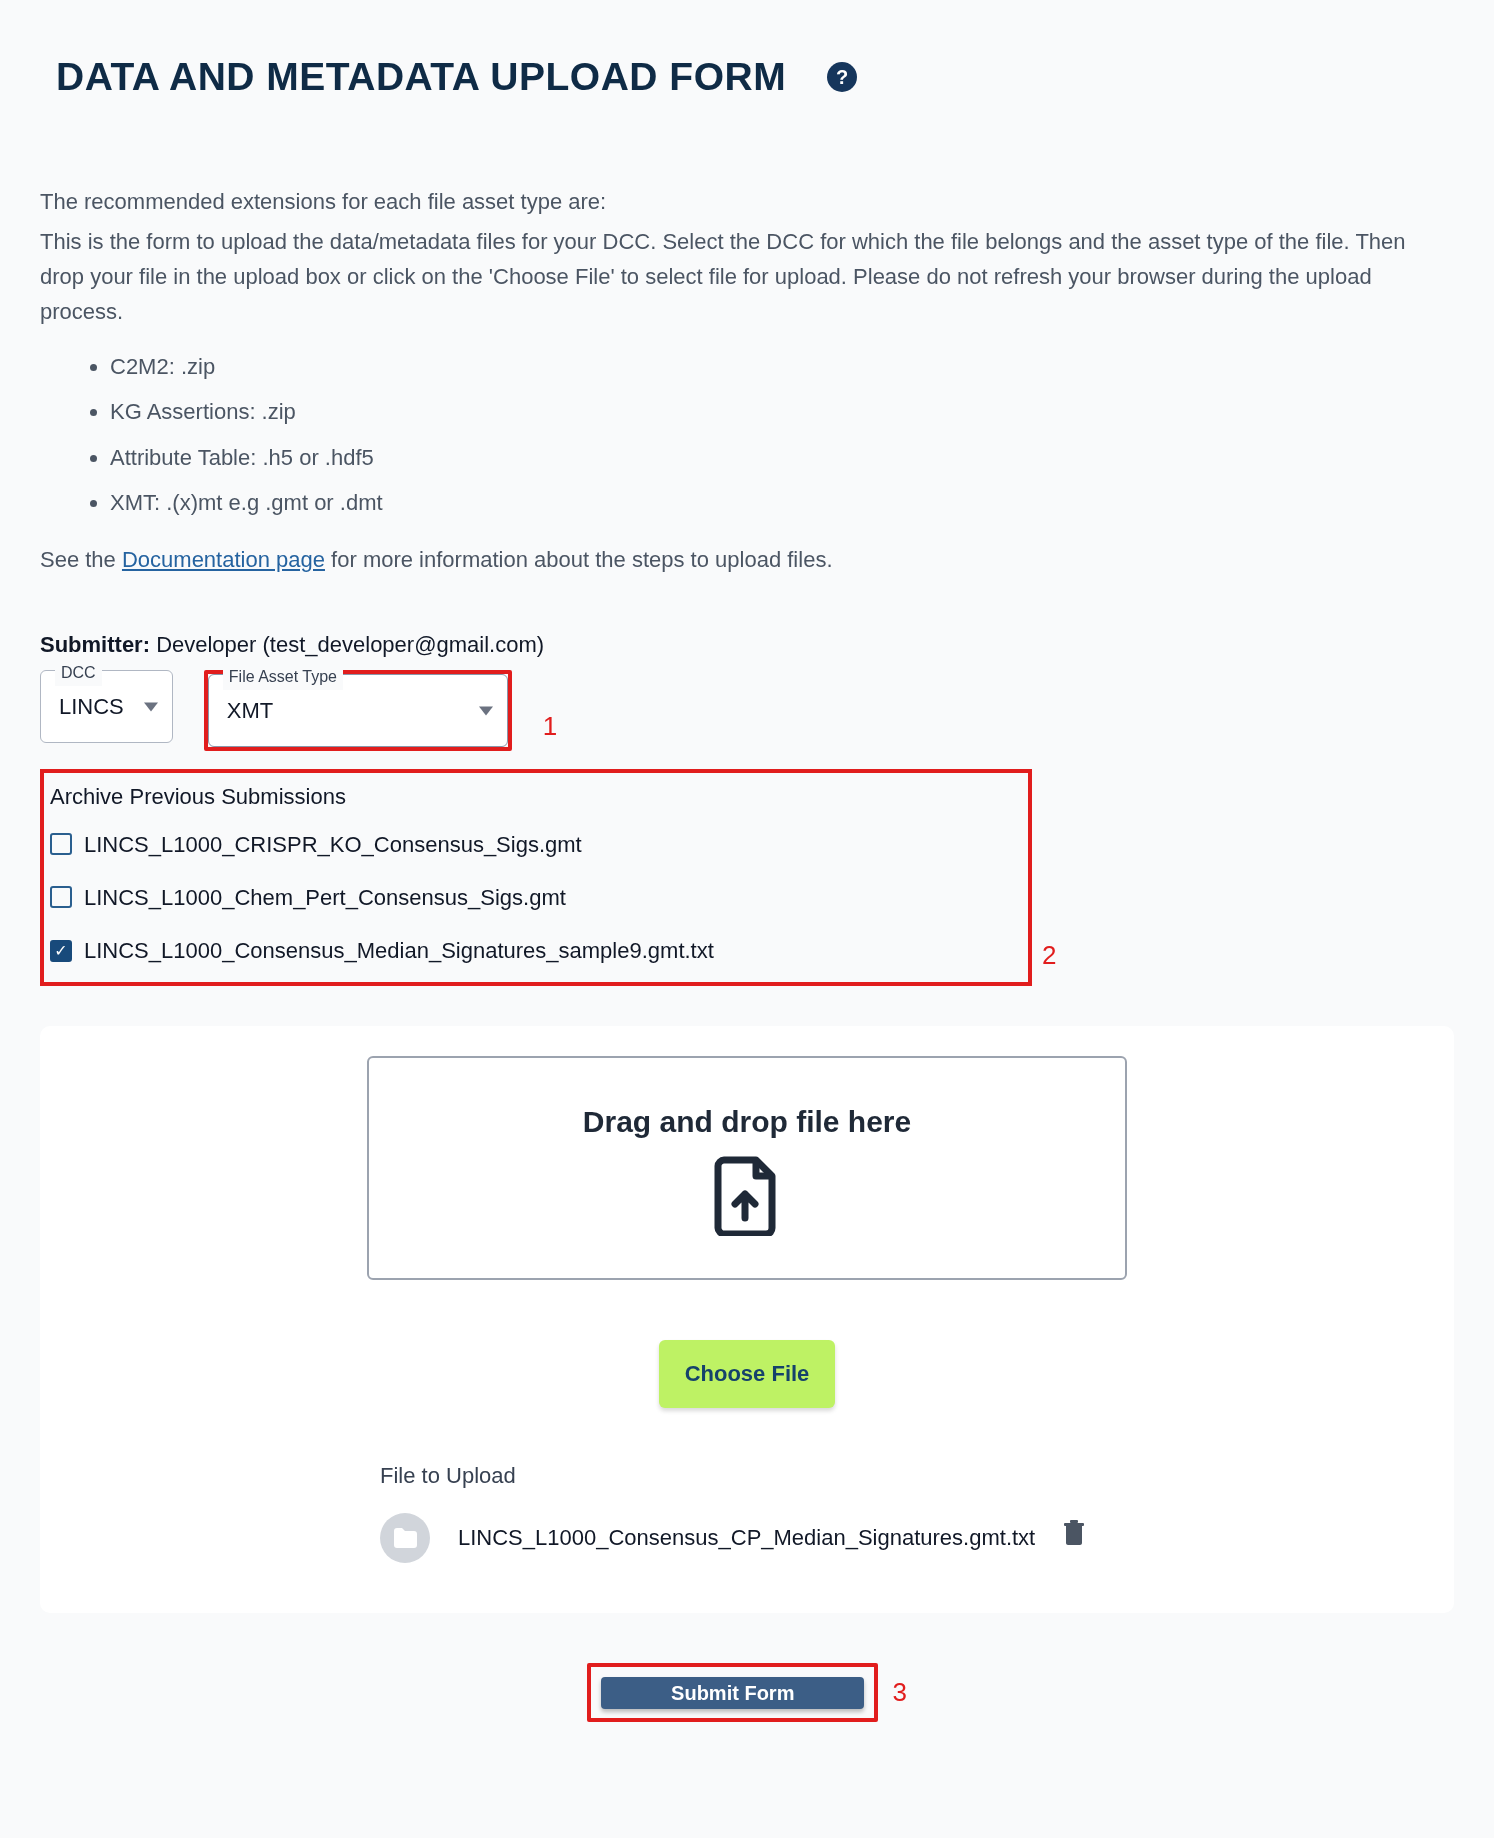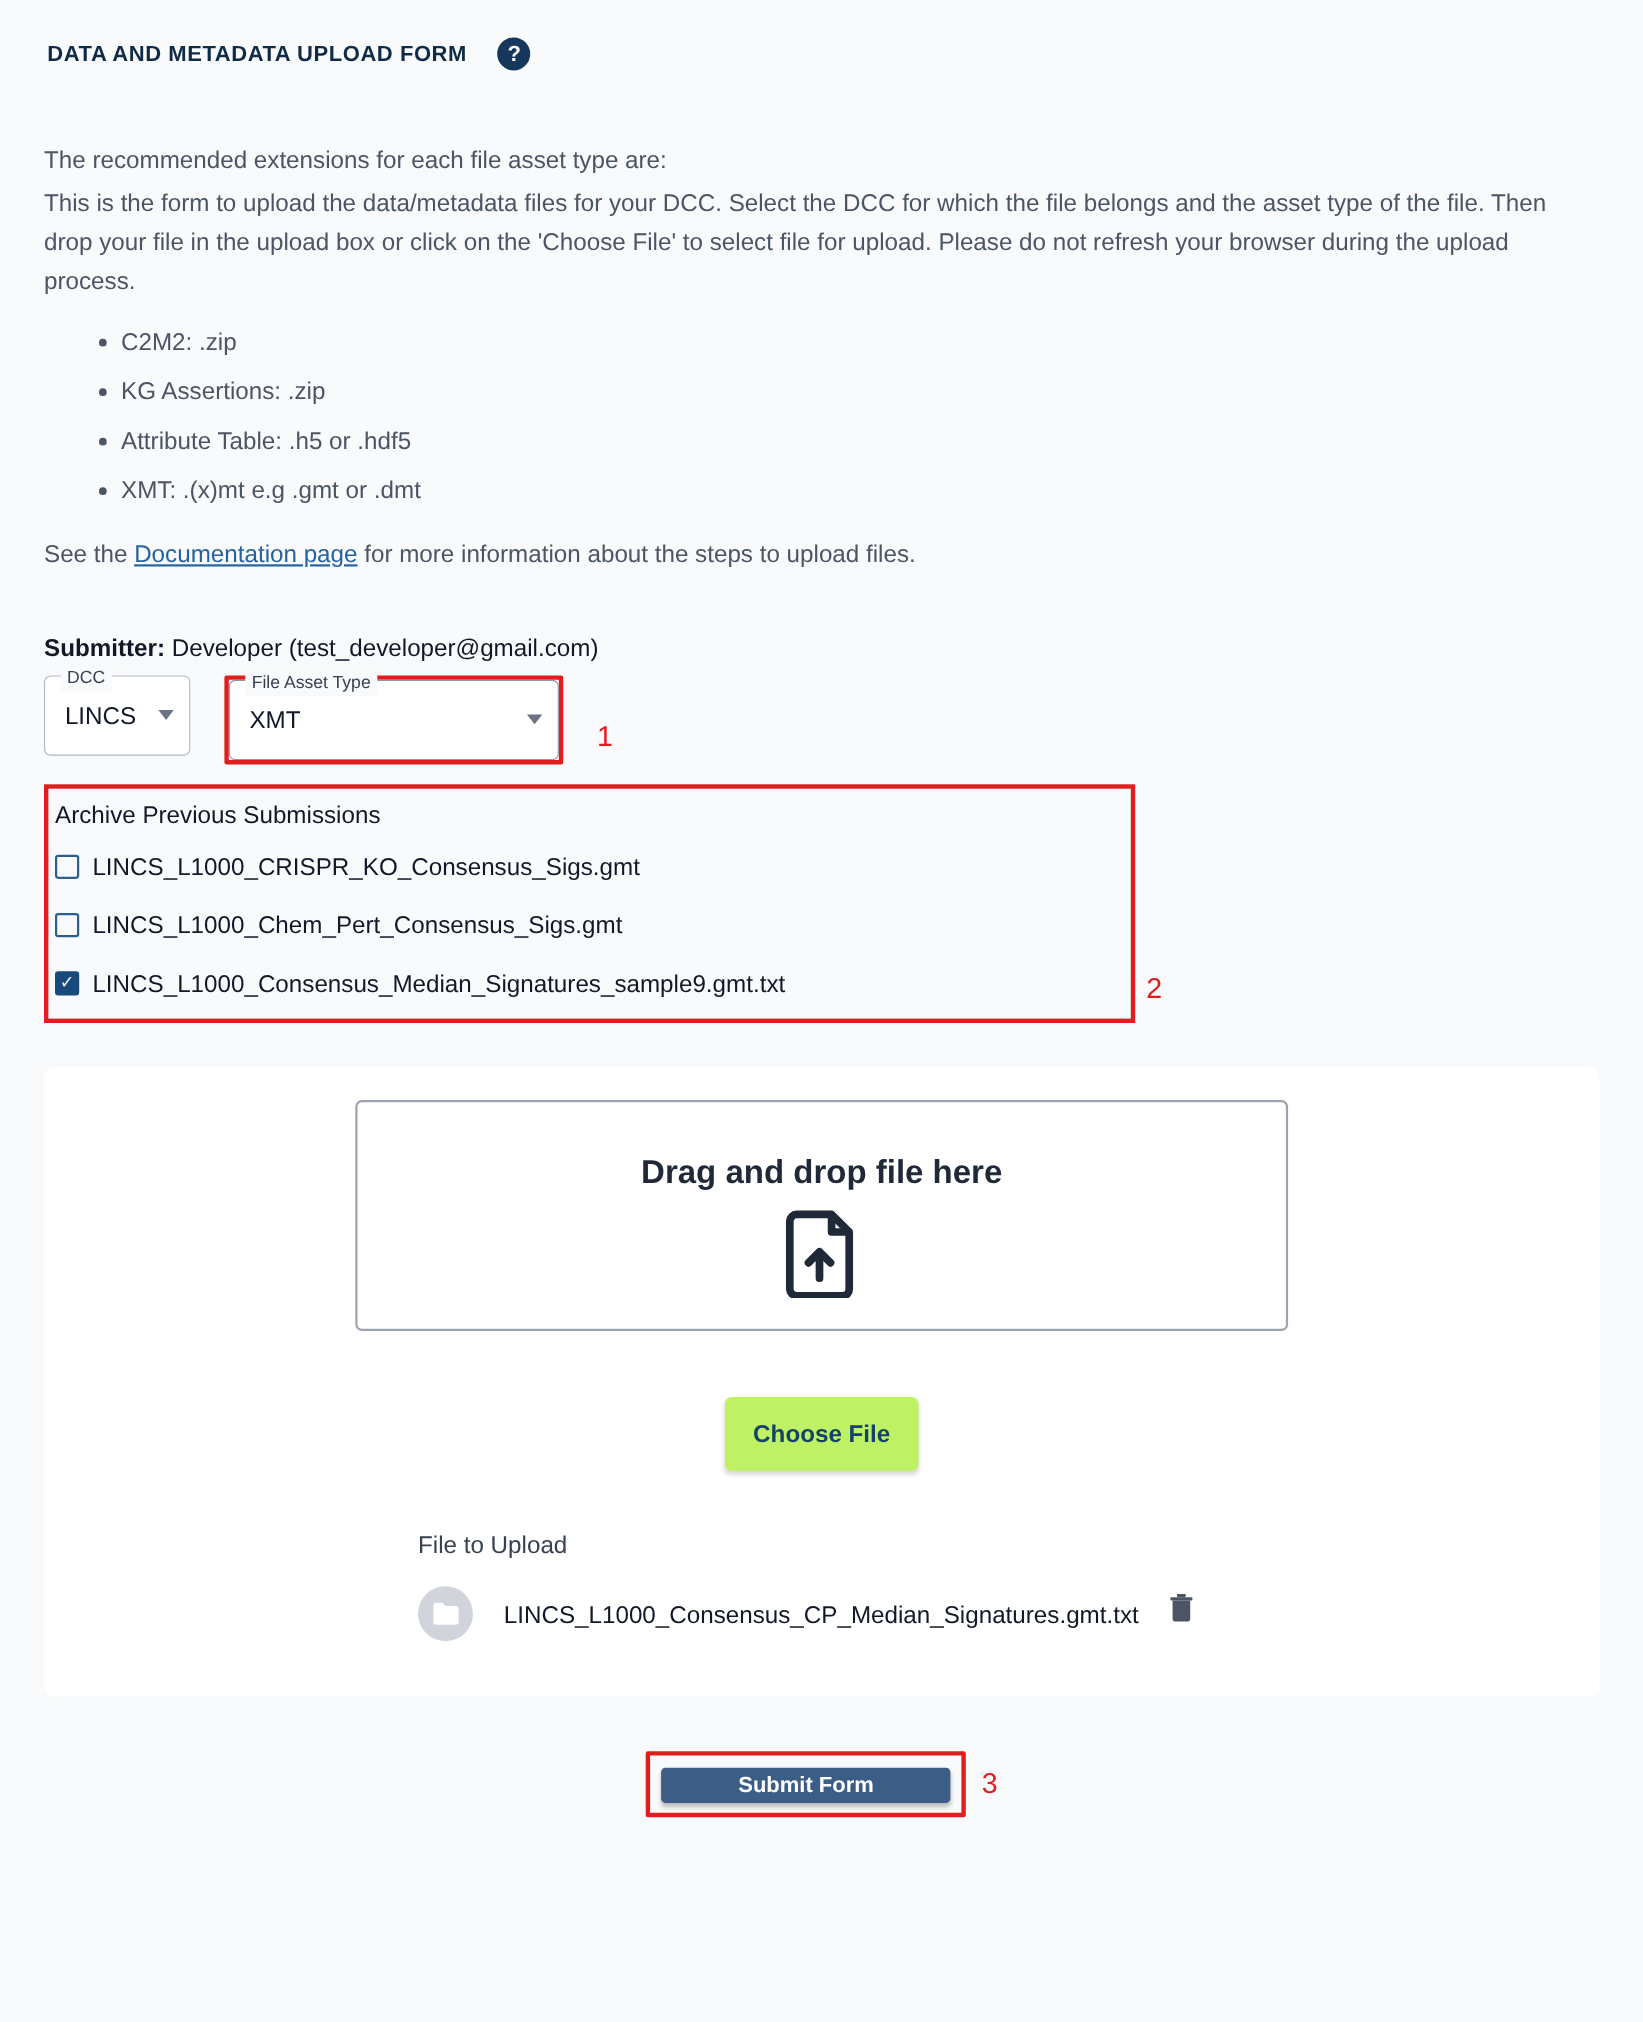--- a/index.html
+++ b/index.html
@@ -13,24 +13,24 @@
     line-height: 1.6;
     width: 1494px;
   }
   .title-row {
     display: flex;
     align-items: center;
     gap: 25px;
     margin-bottom: 60px;
   }
   h1 {
-    font-size: 20px;
+    font-size: 39px;
     font-weight: 700;
     color: #0f2b46;
-    margin: 3px;
+    margin: 16px;
     letter-spacing: 0.5px;
   }
   .help-badge {
     width: 30px; height: 30px;
     background: #16365c;
     color: #fff;
     border-radius: 50%;
     display: inline-flex;
     align-items: center;
     justify-content: center;
@@ -82,24 +82,24 @@
   .chk.checked { background:#184a7b; border-color:#184a7b; color:#fff; font-size:16px; }
   .upload-panel {
     margin-top:40px;
     background:#fff;
     border-radius:10px;
     padding:30px 40px 50px;
     text-align:center;
   }
   .dropzone {
     margin: 0 auto 60px;
-    width: 848px;
+    width: 760px;
     border:2px solid #9ca3af;
     border-radius:6px;
-    padding: 40px 20px 18px;
+    padding: 40px 20px 32px;
   }
   .drop-text { font-size:30px; font-weight:600; color:#1f2937; margin-bottom:10px; }
   .file-up-icon { display:inline-block; }
   .choose-btn {
     display:inline-block;
     background:#bef264;
     color:#15426b;
     font-weight:600;
     padding:16px 26px;
     border-radius:6px;

